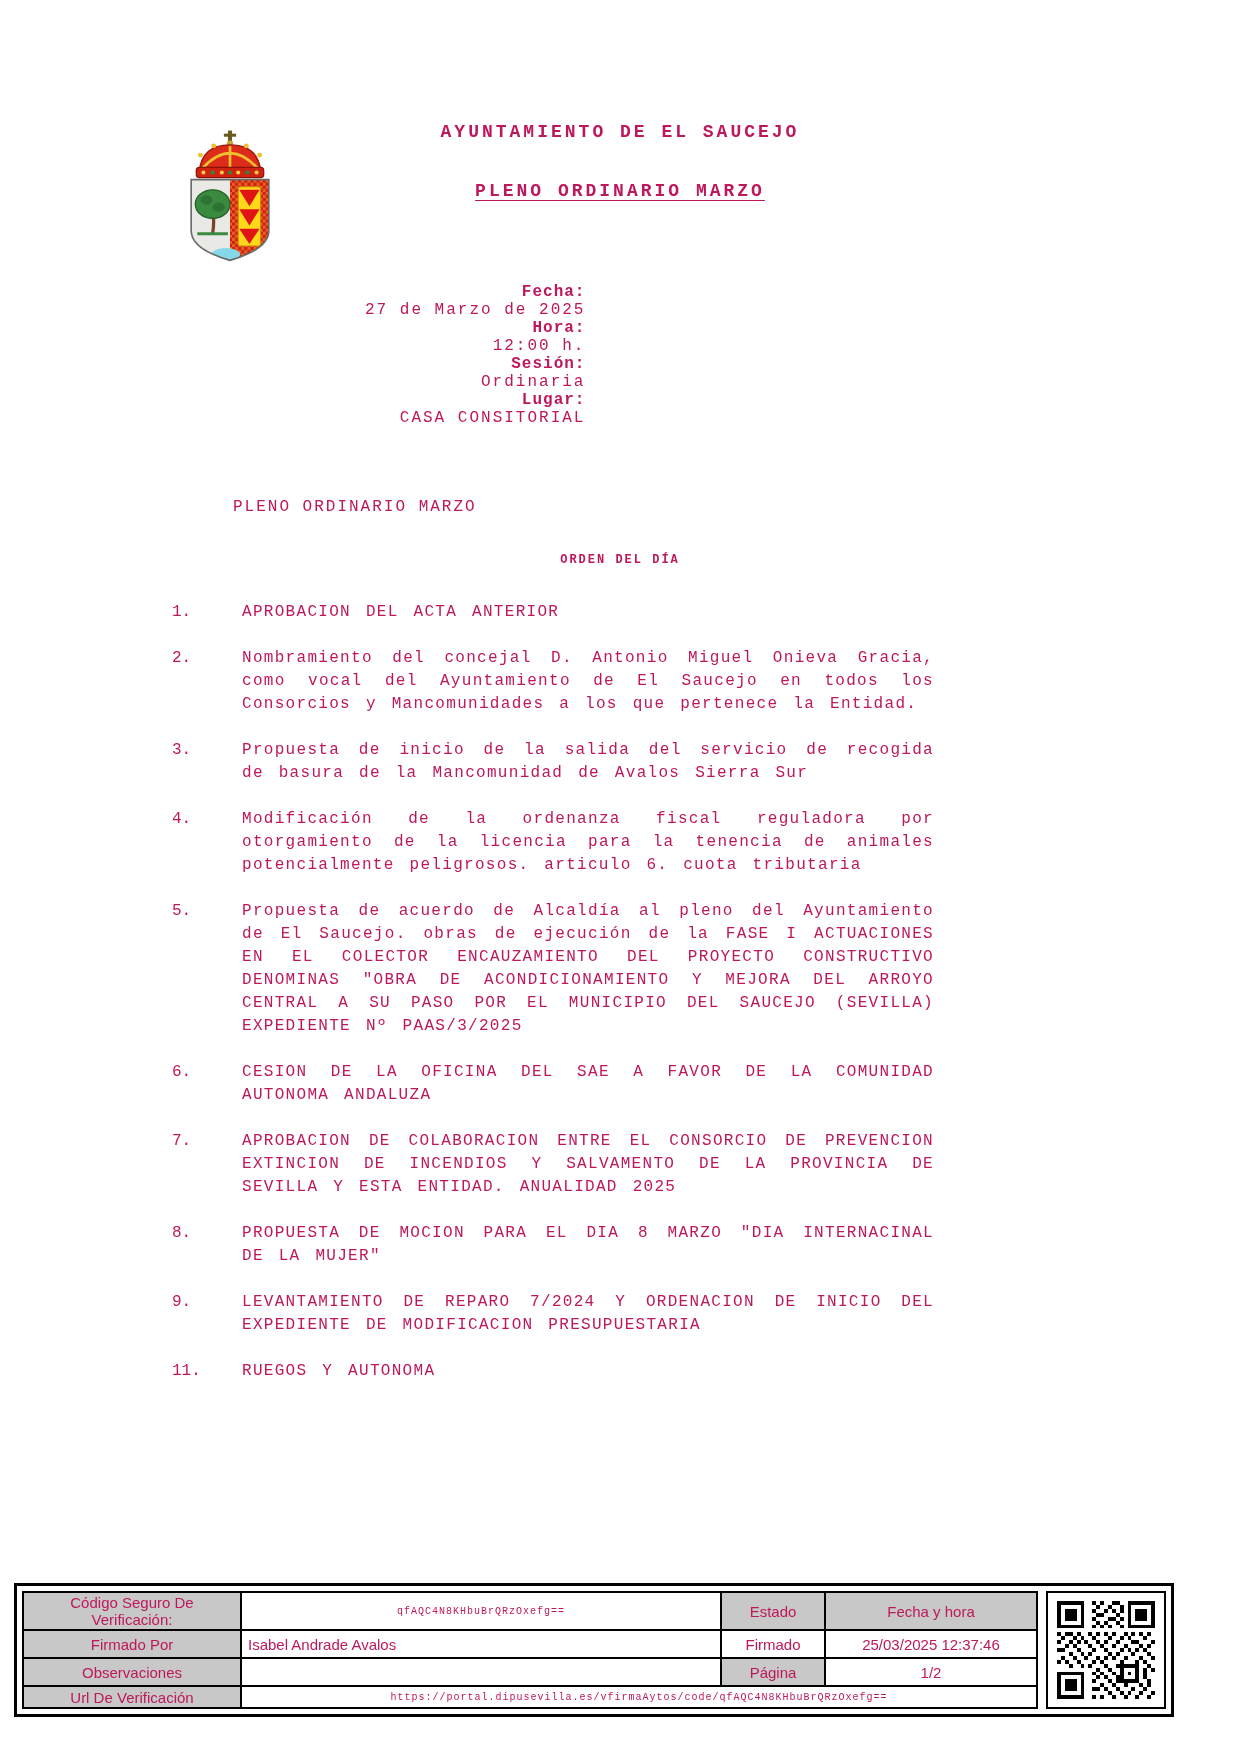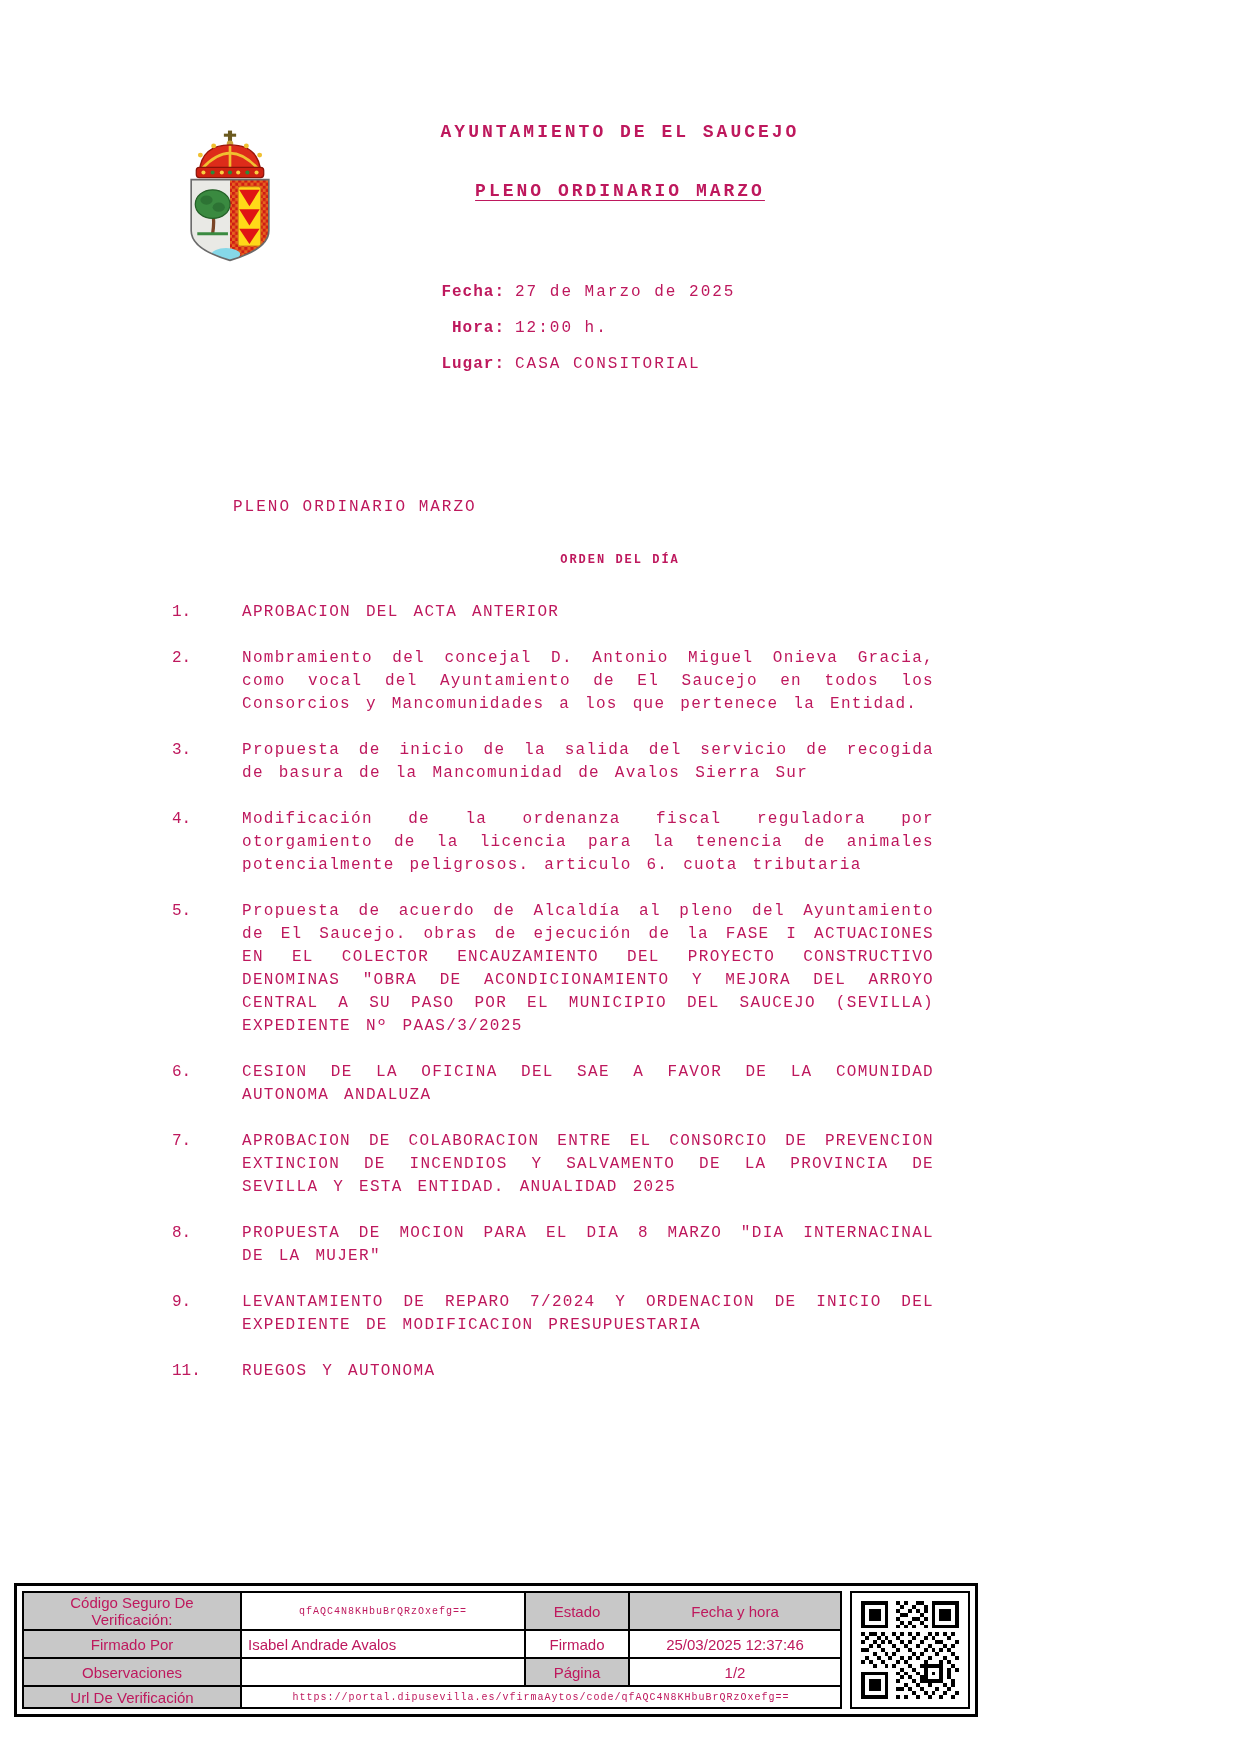--- a/index.html
+++ b/index.html
@@ -18,40 +18,40 @@
     text-align:center;font-weight:bold;font-size:18px;letter-spacing:3px;
   }
   .doc-subtitle{
     position:absolute;top:181px;left:0;right:0;text-align:center;
   }
   .doc-subtitle span{
     font-weight:bold;font-size:18px;letter-spacing:3px;
     text-decoration:underline;text-underline-offset:4px;
   }
   .meta-block{position:absolute;left:355px;top:283px;}
-  .meta-row{display:flex;height:36px;align-items:flex-start;font-size:16px;}
+  .meta-row{display:flex;height:36px;align-items:flex-end;font-size:16px;flex-direction:column;}
   .meta-label{width:150px;text-align:right;font-weight:bold;letter-spacing:1px;}
   .meta-value{margin-left:10px;letter-spacing:2px;white-space:pre;}
   .section-label{position:absolute;left:233px;top:498px;font-size:16px;letter-spacing:2px;}
   .agenda-title{
     position:absolute;top:553px;left:0;right:0;text-align:center;
     font-weight:bold;font-size:12px;letter-spacing:2px;
   }
   .agenda{
     position:absolute;left:172px;top:601px;width:762px;
     list-style:none;margin:0;padding:0;
   }
   .agenda-item{display:flex;margin-bottom:23px;}
   .item-num{width:70px;flex:0 0 70px;font-size:16px;line-height:23px;}
   .item-text{
     flex:1;font-size:16px;line-height:23px;
     text-align:justify;letter-spacing:1.3px;word-spacing:4px;
   }
   .footer{
-    position:absolute;left:14px;top:1583px;width:964px;height:134px;
+    position:absolute;left:14px;top:1583px;width:1160px;height:134px;
     box-sizing:border-box;border:3px solid #000;background:#fff;
     display:flex;align-items:stretch;padding:5px;
   }
   .vtable{
     flex:1;border-collapse:collapse;border:2px solid #000;
     font-family:"Liberation Sans","DejaVu Sans",sans-serif;font-size:15px;
     table-layout:fixed;
   }
   .vtable td{border:2px solid #000;padding:1px 6px;vertical-align:middle;overflow:hidden;}
   .vtable .lbl{background:#c8c8c8;text-align:center;}
@@ -131,20 +131,24 @@
   </div>
 
   <div class="meta-block">
     <div class="meta-row">
       <span class="meta-label">Fecha:</span>
       <span class="meta-value">27 de Marzo de 2025</span>
     </div>
     <div class="meta-row">
       <span class="meta-label">Hora:</span>
       <span class="meta-value">12:00 h.</span>
+    </div>
+    <div class="meta-row">
+      <span class="meta-label">Sesión:</span>
+      <span class="meta-value">Ordinaria</span>
     </div>
     <div class="meta-row">
       <span class="meta-label">Lugar:</span>
       <span class="meta-value">CASA CONSITORIAL</span>
     </div>
   </div>
 
   <div class="section-label">PLENO ORDINARIO MARZO</div>
   <div class="agenda-title">ORDEN DEL DÍA</div>
 

